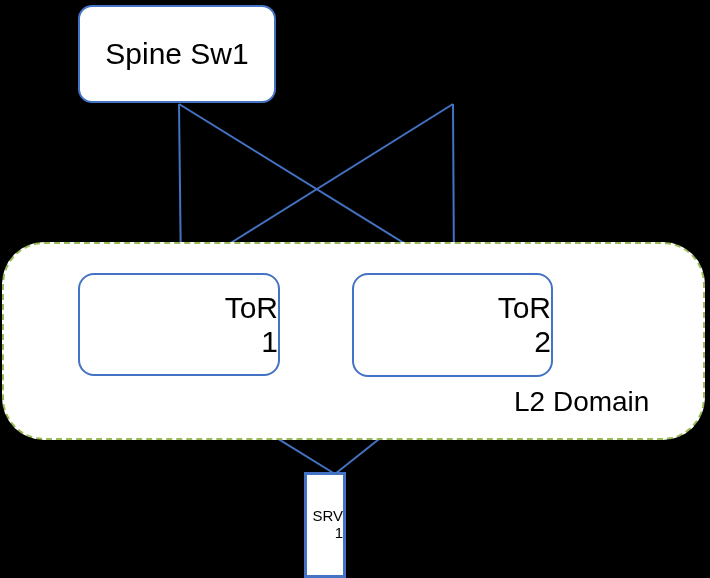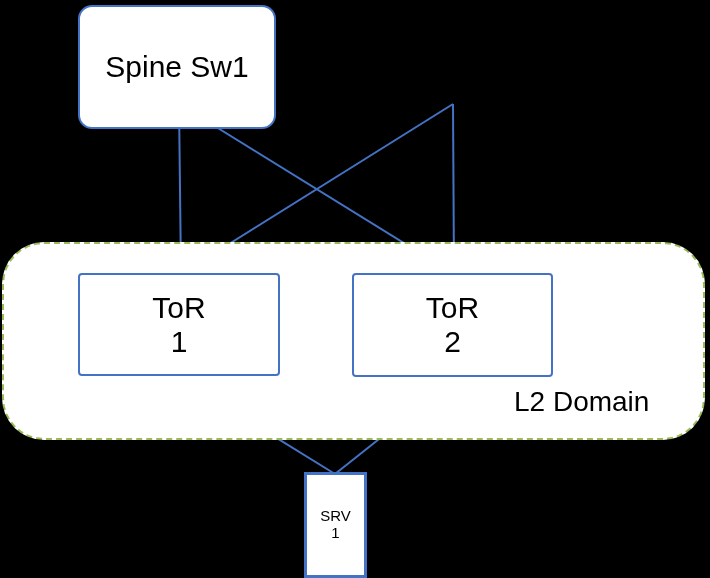--- a/index.html
+++ b/index.html
@@ -39,23 +39,24 @@
     text-align: center;
     line-height: 1.12;
   }
   .spine {
     border: 2px solid #4472C4;
     border-radius: 14px;
     font-size: 30px;
   }
   .tor {
     border: 2px solid #4472C4;
-    border-radius: 4px;
+    border-radius: 16px;
     font-size: 30px;
     z-index: 5;
+    align-items: flex-end;
   }
   .srv {
     border: 3px solid #4472C4;
     border-radius: 0px;
     font-size: 15px;
     z-index: 5;
   }
   .zone {
     position: absolute;
     background: #FFFFFF;
@@ -68,26 +69,26 @@
     position: absolute;
     color: #000000;
     font-size: 28px;
     white-space: nowrap;
     z-index: 3;
   }
   .node-line {
     display: block;
     white-space: nowrap;
   }
-  #spine-sw1 { left: 78px;  top: 5px;   width: 198px; height: 124px; }
+  #spine-sw1 { left: 78px;  top: 5px;   width: 198px; height: 98px; }
   #spine-sw2 { left: 351px; top: 5px;   width: 202px; height: 98px; }
   #l2-zone   { left: 2px;   top: 242px; width: 703px; height: 198px; }
   #tor-1     { left: 78px;  top: 273px; width: 202px; height: 103px; }
   #tor-2     { left: 352px; top: 273px; width: 201px; height: 104px; }
-  #srv-1     { left: 304px; top: 472px; width: 63px;  height: 106px; }
+  #srv-1     { left: 304px; top: 472px; width: 42px;  height: 106px; align-items: flex-end; }
   #l2-label  { left: 514px; top: 386px; }
 </style>
 </head>
 <body>
 
 <div id="canvas">
 
   <div class="zone" id="l2-zone"></div>
   <div class="zone-label" id="l2-label">L2 Domain</div>
 

